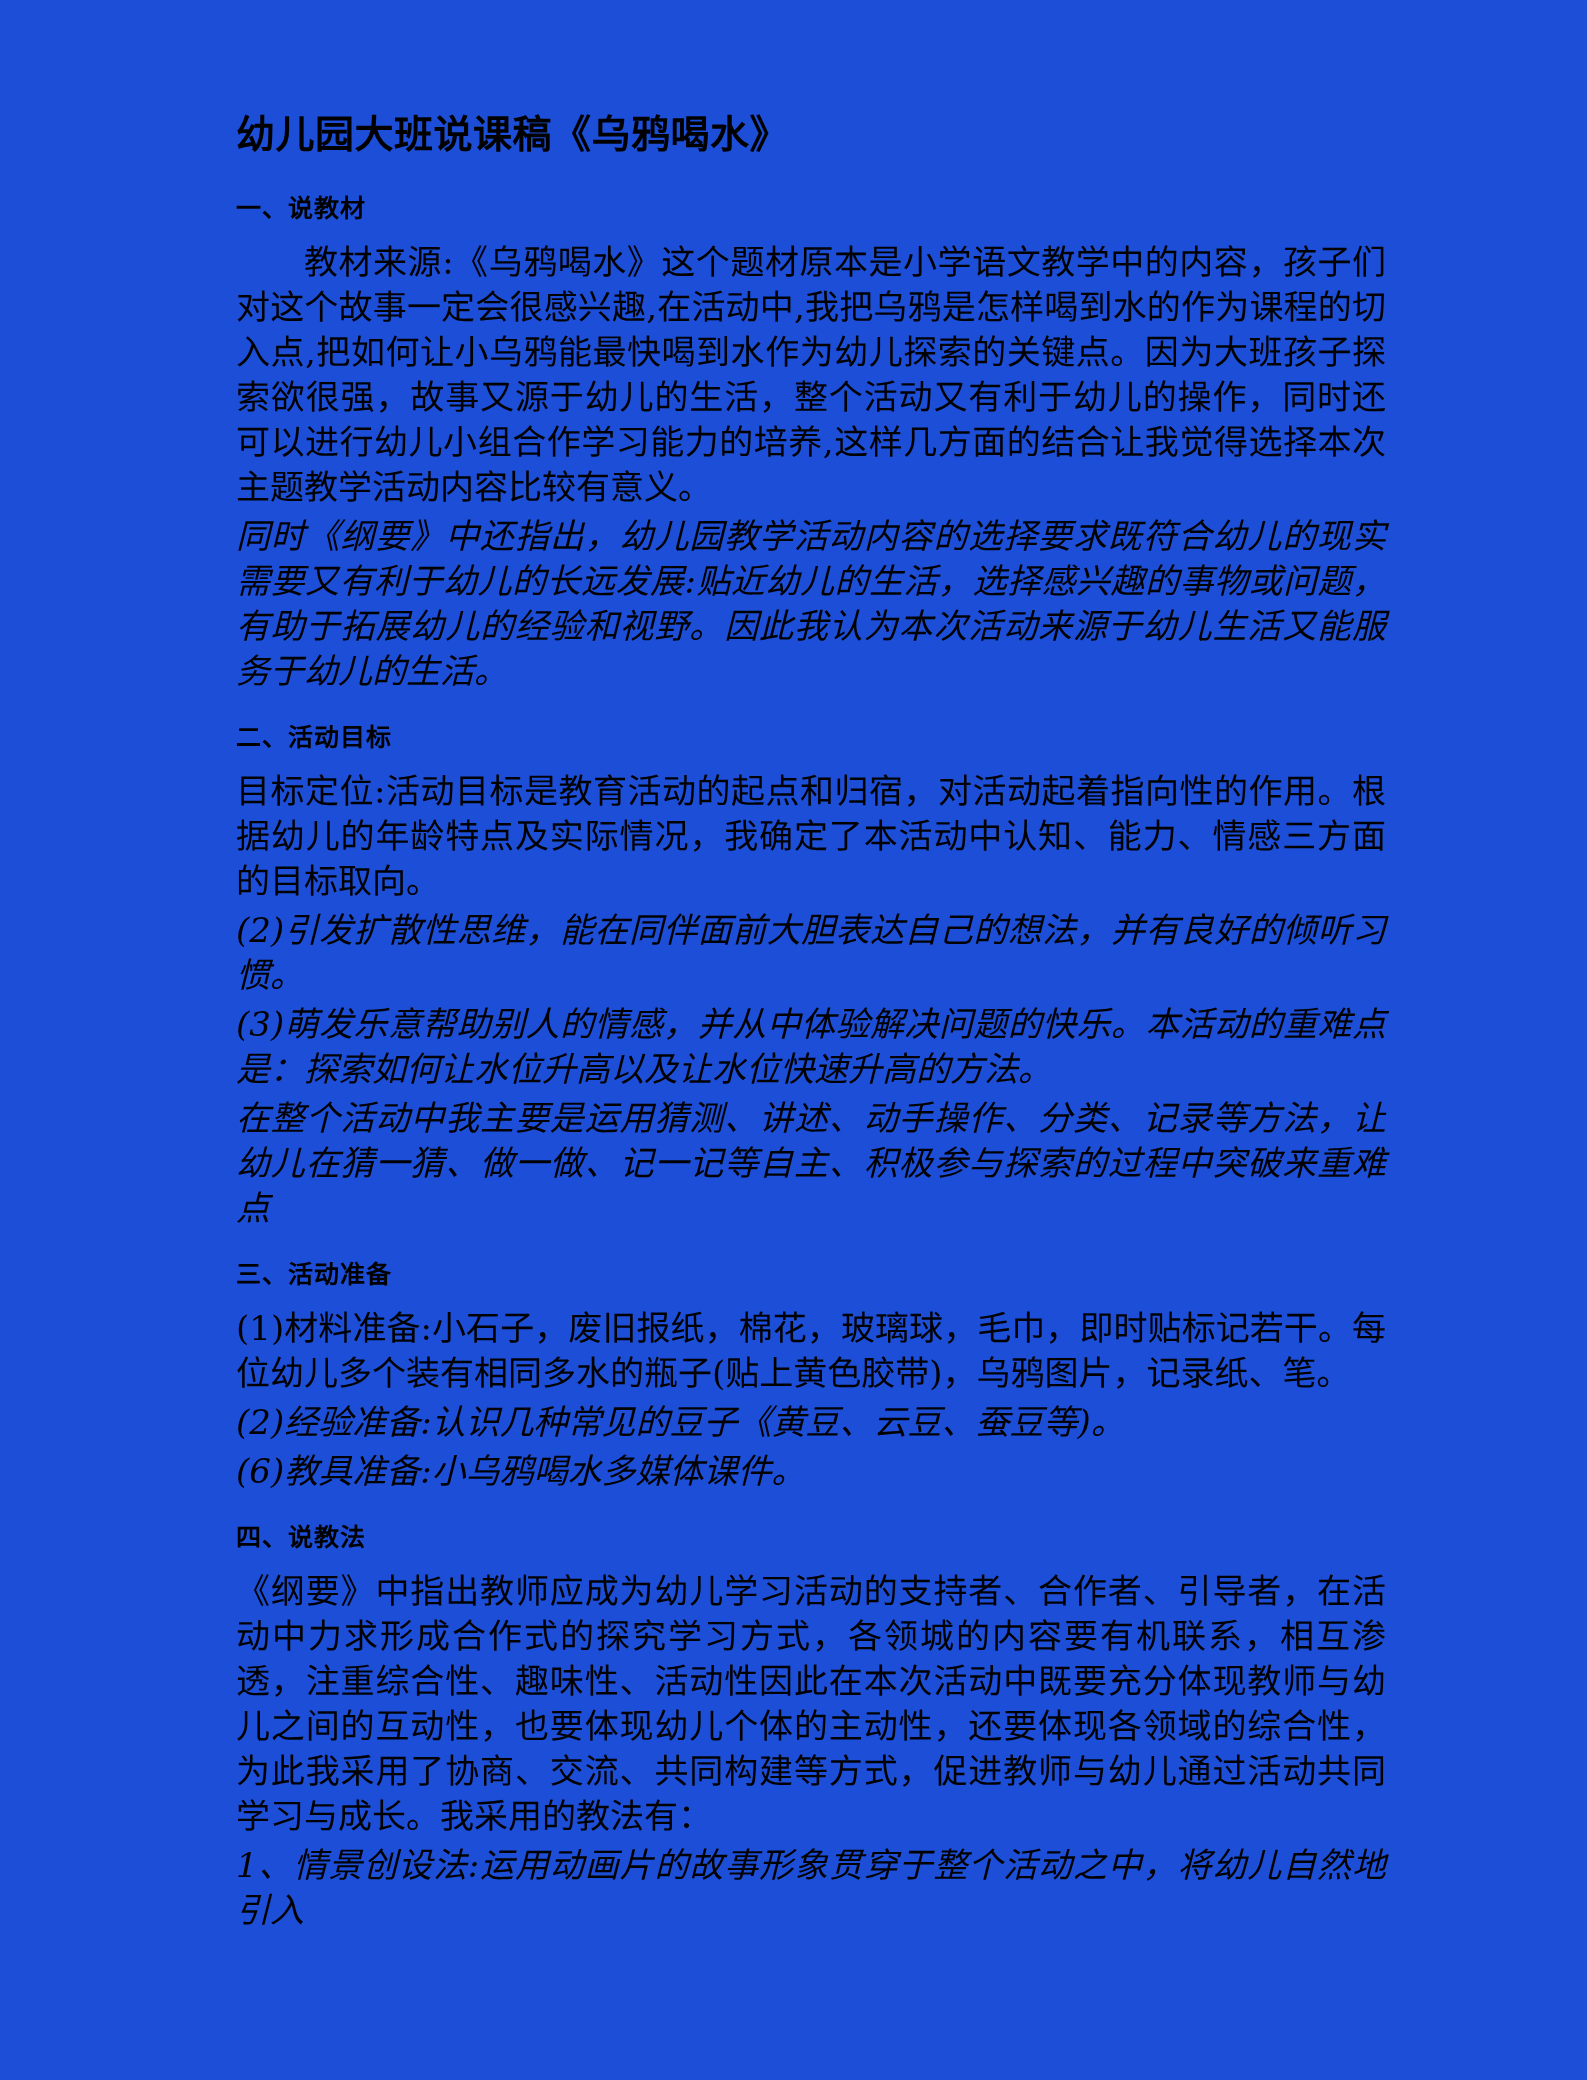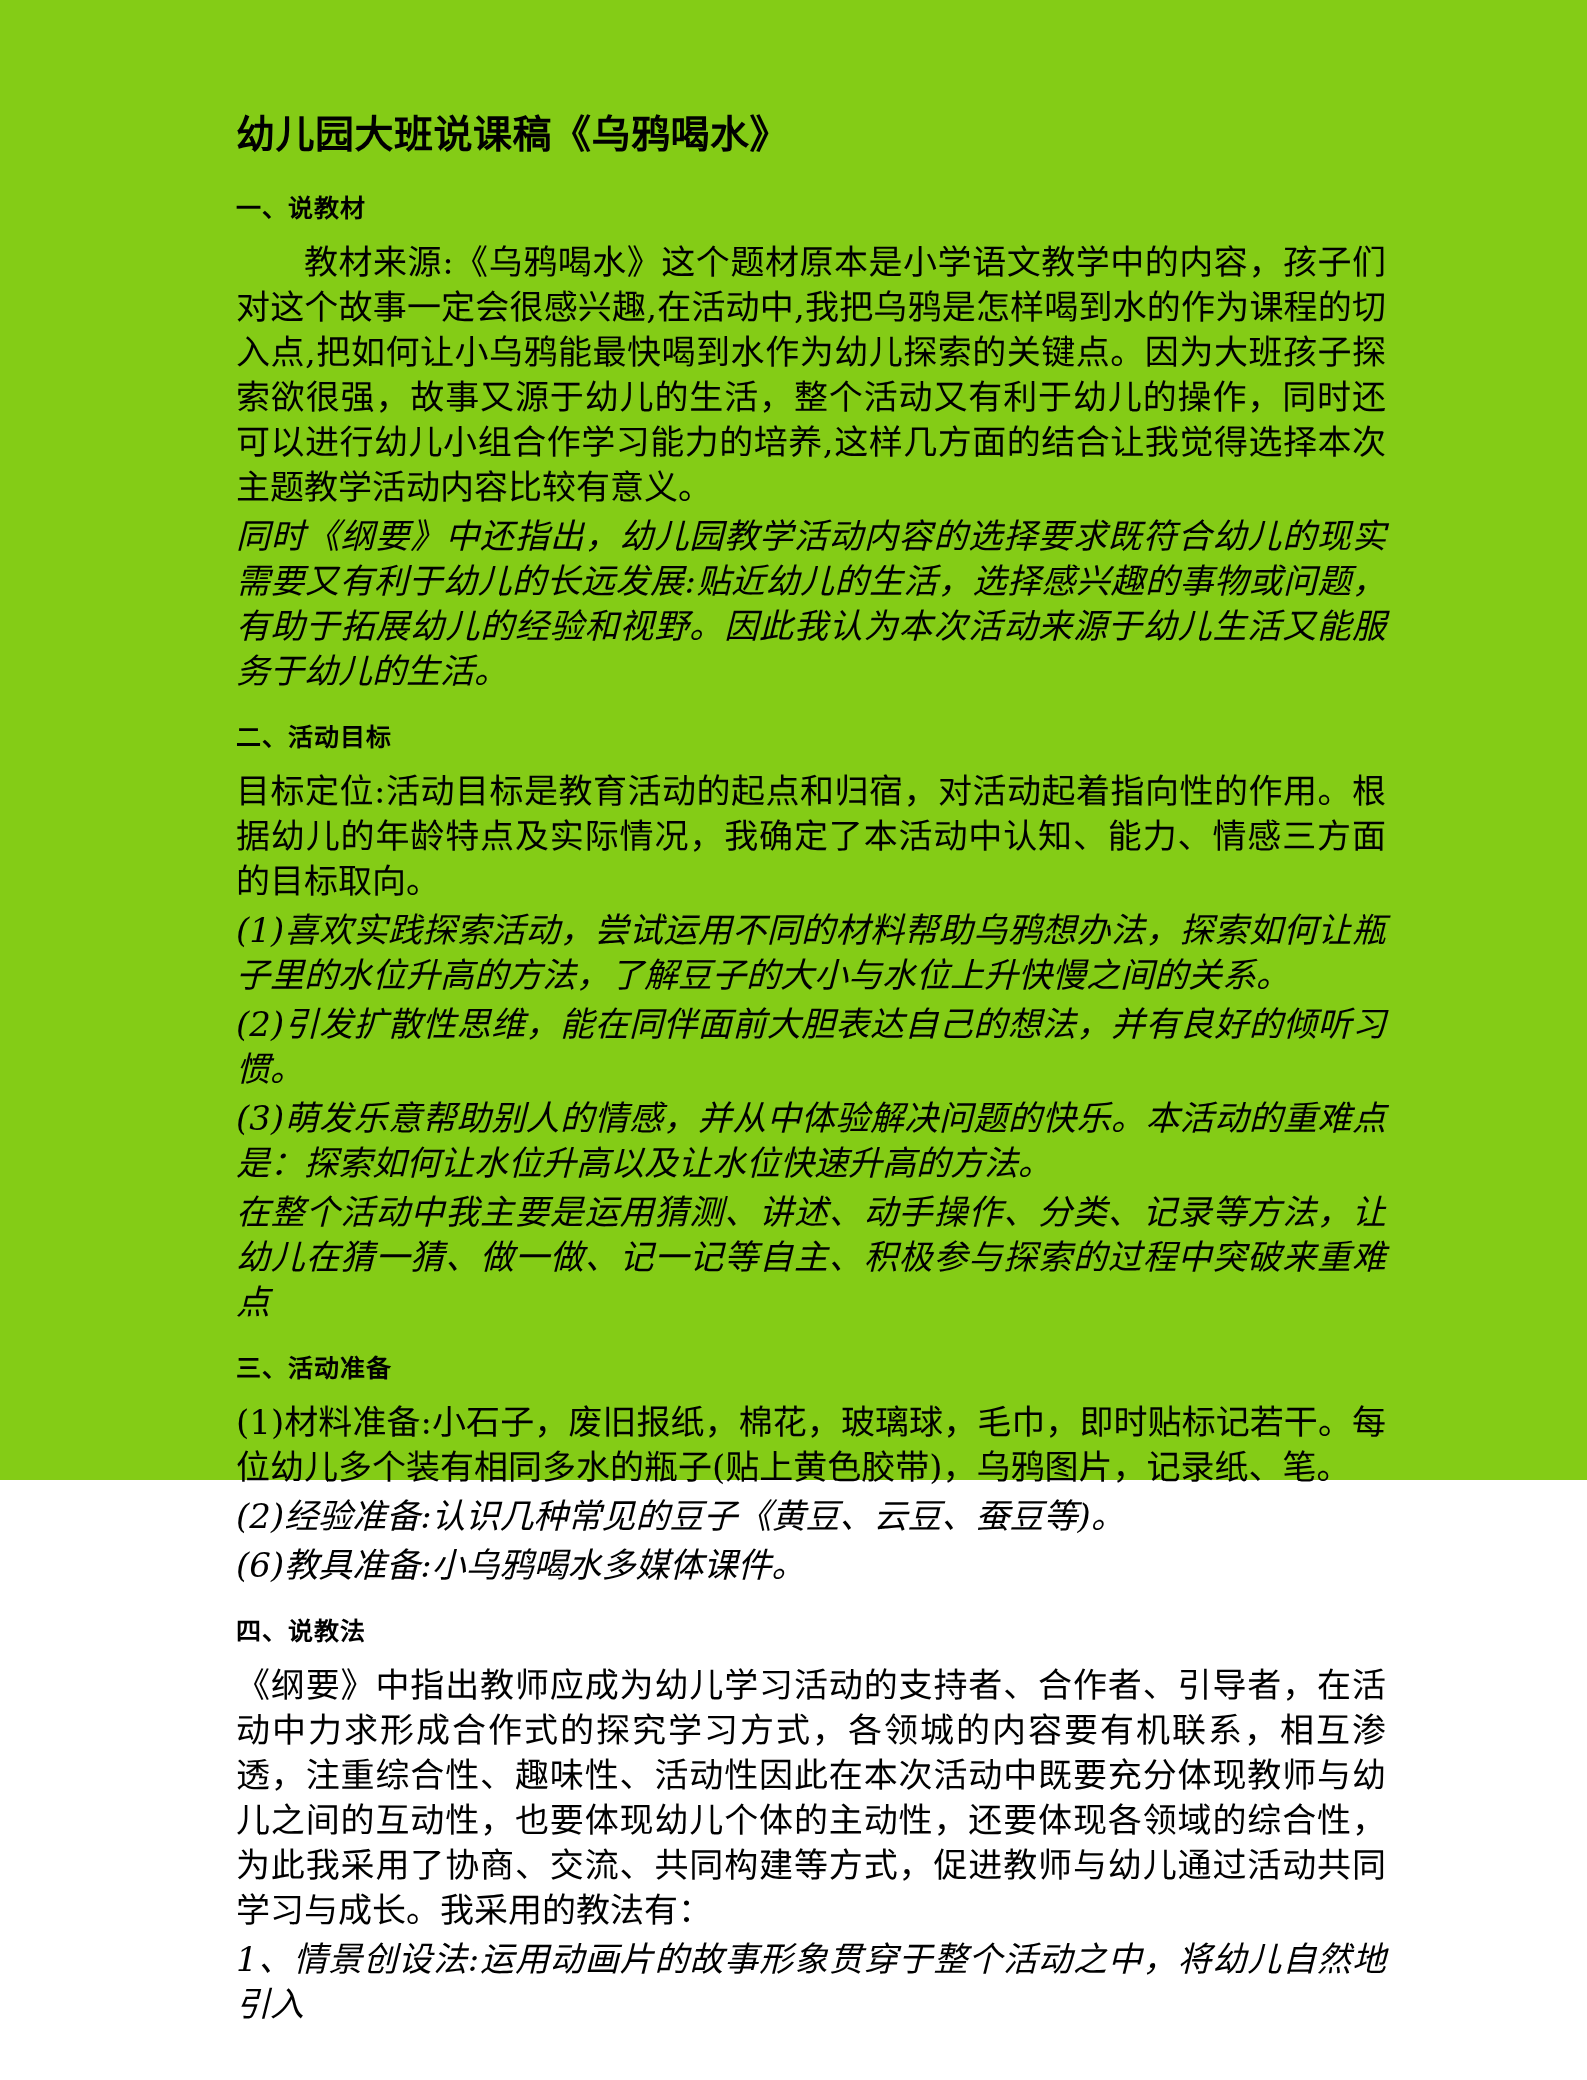--- a/index.html
+++ b/index.html
@@ -11,22 +11,22 @@
   body {
     width: 1587px;
     height: 2080px;
     font-family: "DejaVu Serif", "Liberation Serif", serif;
     color: #000000;
     -webkit-font-smoothing: antialiased;
   }
   .page {
     position: relative;
     width: 1587px;
-    height: 1480px;
-    background: #84cc16;
+    height: 2080px;
+    background: #1d4ed8;
     box-sizing: border-box;
     padding: 108px 150px 0 236px;
   }
   .doc-body {
     width: 1150px;
   }
   .doc-title {
     font-family: "DejaVu Serif", "Liberation Serif", serif;
     font-weight: 700;
     font-size: 39px;
@@ -74,21 +74,20 @@
 
     <div class="block">
       <h2 class="section-heading">一、说教材</h2>
       <p class="para indent">教材来源:《乌鸦喝水》这个题材原本是小学语文教学中的内容，孩子们对这个故事一定会很感兴趣,在活动中,我把乌鸦是怎样喝到水的作为课程的切入点,把如何让小乌鸦能最快喝到水作为幼儿探索的关键点。因为大班孩子探索欲很强，故事又源于幼儿的生活，整个活动又有利于幼儿的操作，同时还可以进行幼儿小组合作学习能力的培养,这样几方面的结合让我觉得选择本次主题教学活动内容比较有意义。</p>
       <p class="para">同时《纲要》中还指出，幼儿园教学活动内容的选择要求既符合幼儿的现实需要又有利于幼儿的长远发展:贴近幼儿的生活，选择感兴趣的事物或问题，有助于拓展幼儿的经验和视野。因此我认为本次活动来源于幼儿生活又能服务于幼儿的生活。</p>
     </div>
 
     <div class="block">
       <h2 class="section-heading">二、活动目标</h2>
       <p class="para">目标定位:活动目标是教育活动的起点和归宿，对活动起着指向性的作用。根据幼儿的年龄特点及实际情况，我确定了本活动中认知、能力、情感三方面的目标取向。</p>
-      <p class="para">(1)喜欢实践探索活动，尝试运用不同的材料帮助乌鸦想办法，探索如何让瓶子里的水位升高的方法，了解豆子的大小与水位上升快慢之间的关系。</p>
       <p class="para">(2)引发扩散性思维，能在同伴面前大胆表达自己的想法，并有良好的倾听习惯。</p>
       <p class="para">(3)萌发乐意帮助别人的情感，并从中体验解决问题的快乐。本活动的重难点是：探索如何让水位升高以及让水位快速升高的方法。</p>
       <p class="para">在整个活动中我主要是运用猜测、讲述、动手操作、分类、记录等方法，让幼儿在猜一猜、做一做、记一记等自主、积极参与探索的过程中突破来重难点</p>
     </div>
 
     <div class="block">
       <h2 class="section-heading">三、活动准备</h2>
       <p class="para">(1)材料准备:小石子，废旧报纸，棉花，玻璃球，毛巾，即时贴标记若干。每位幼儿多个装有相同多水的瓶子(贴上黄色胶带)，乌鸦图片，记录纸、笔。</p>
       <p class="para">(2)经验准备:认识几种常见的豆子《黄豆、云豆、蚕豆等)。</p>
       <p class="para">(6)教具准备:小乌鸦喝水多媒体课件。</p>

